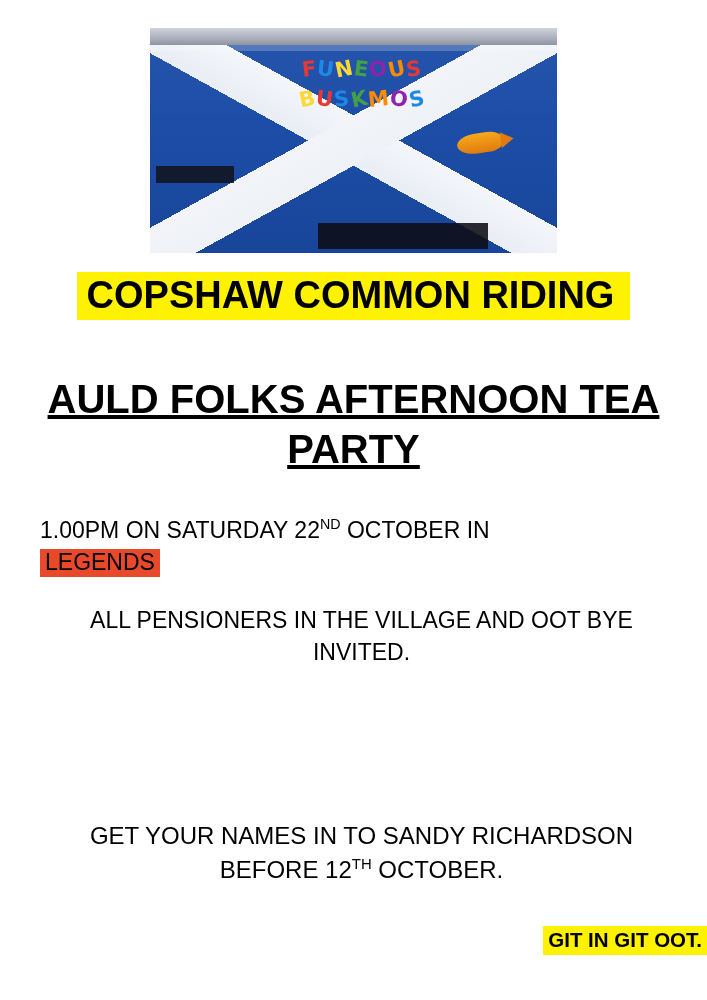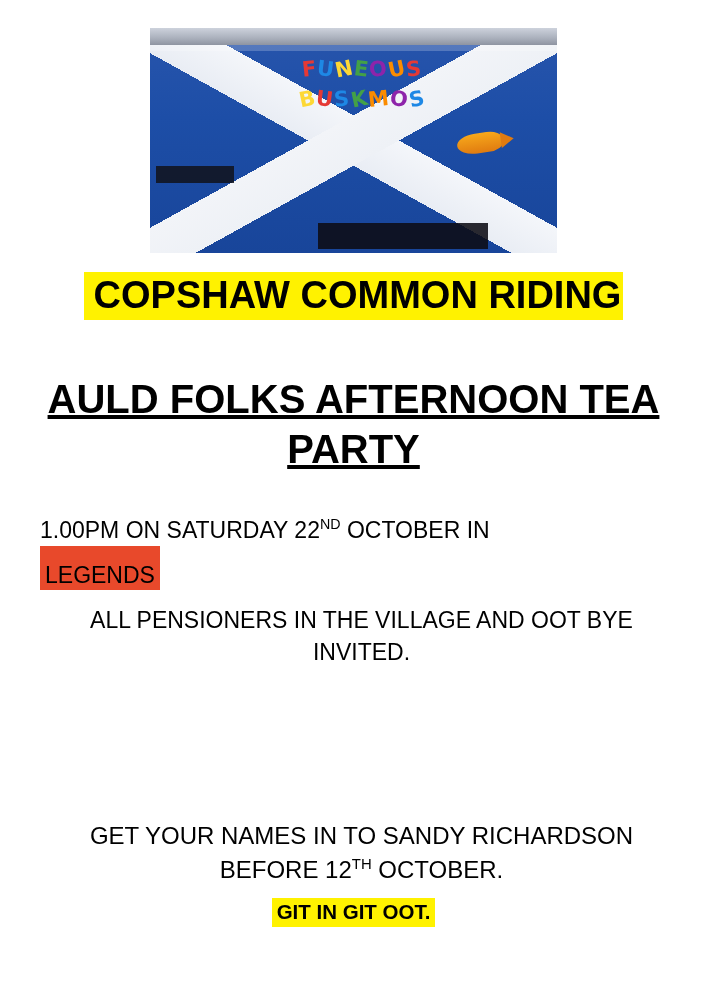--- a/index.html
+++ b/index.html
@@ -112,21 +112,21 @@
   
   .title-row {
     position: absolute;
     left: 0; right: 0;
     top: 272px;
     text-align: center;
   }
   .title-hl {
     display: inline-block;
     background: #fff200;
-    padding: 2px 2px 4px 10px;
+    padding: 2px 16px 4px 10px;
     font-size: 38px;
     font-weight: bold;
     letter-spacing: 0px;
     line-height: 42px;
   }
 
   .heading2 {
     position: absolute;
     left: 40px;
     right: 40px;
@@ -144,43 +144,43 @@
     right: 40px;
     top: 508px;
     text-align: left;
     font-size: 23px;
     font-weight: normal;
     line-height: 32px;
   }
   .venue-hl {
     display: inline-block;
     background: #e8492b;
-    padding: 16px 5px 2px 5px;
+    padding: 0 5px 2px 5px;
     line-height: 26px;
   }
   sup { font-size: 0.62em; vertical-align: super; }
 
   .para {
     position: absolute;
     left: 61px;
     right: 45px;
     text-align: center;
     font-size: 23px;
     font-weight: normal;
     line-height: 32px;
   }
   .para.p1 { top: 604px; }
   .para.p2 { top: 696px; }
   .para.p3 { top: 822px; font-size: 24px; line-height: 28px; }
 
   .footer-row {
     position: absolute;
     left: 0; right: 0;
-    top: 898px;
-    text-align: center;
+    top: 926px;
+    text-align: right;
   }
   .footer-hl {
     display: inline-block;
     background: #fff200;
     padding: 1px 5px 2px 5px;
     font-size: 20.5px;
     font-weight: bold;
     line-height: 26px;
   }
 </style>

